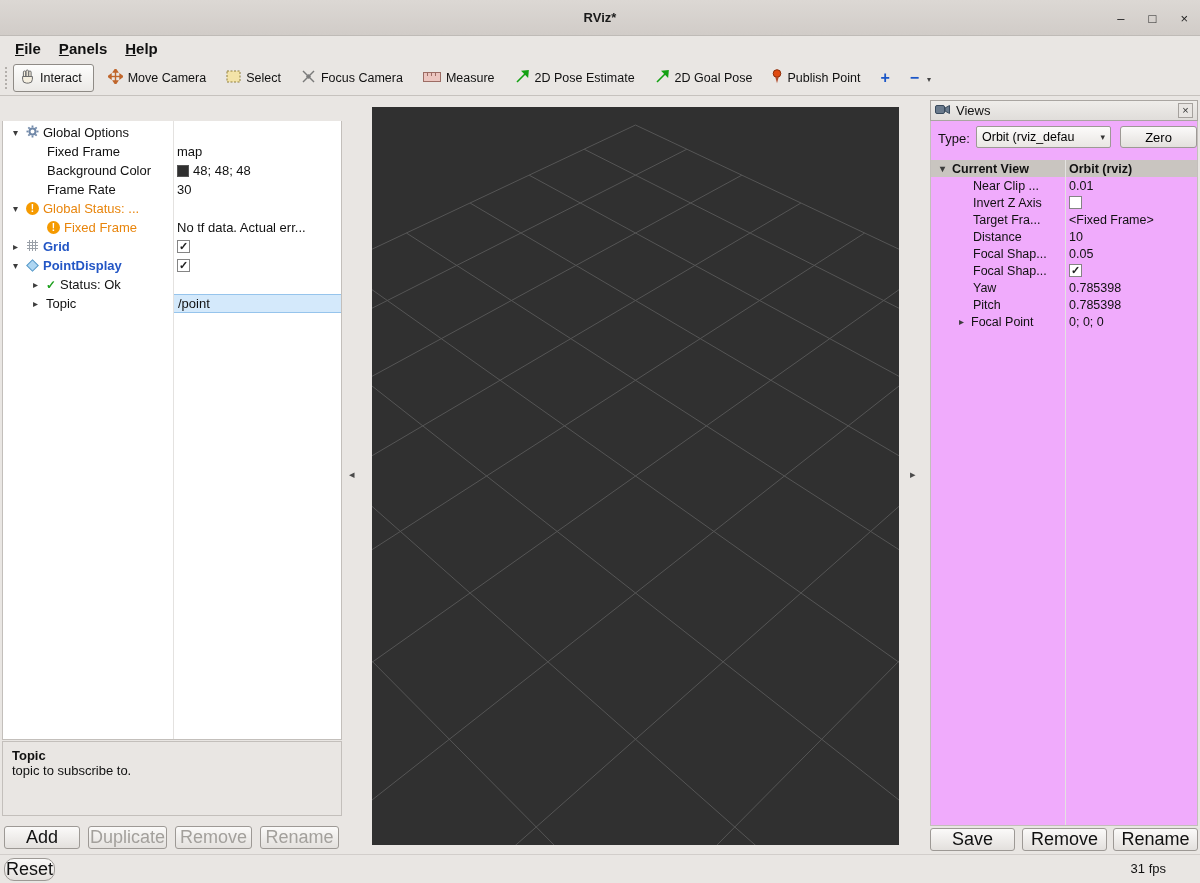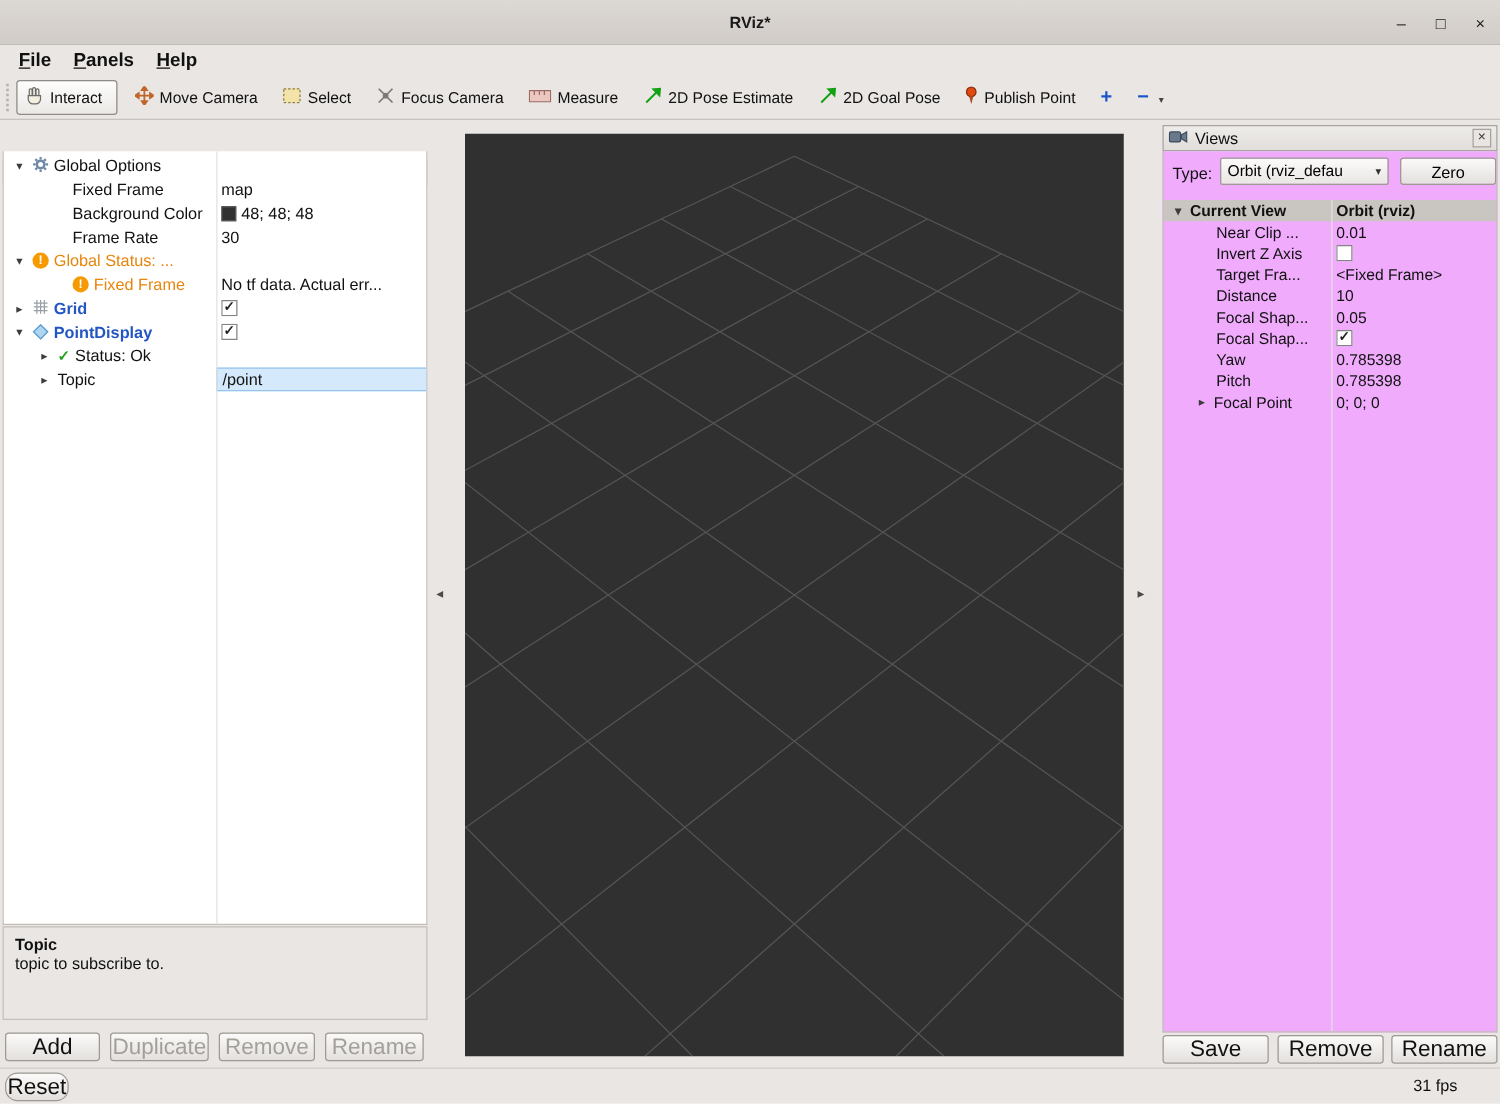--- a/index.html
+++ b/index.html
@@ -39,21 +39,21 @@
   .views-header   { left:930px; top:100px; width:268px; }
 
   .displays-body { position:absolute; left:2px; top:121px; width:340px; height:619px; background:#fff;
     border:1px solid #c3bfbb; border-top:none; overflow:hidden; padding-top:2px; }
   .displays-body::after { content:""; position:absolute; left:170px; top:0; bottom:0; width:1px; background:#e4e2e0; }
 
   
   .trow { position:relative; height:19px; display:flex; align-items:center; font-size:13px; color:#111; }
   .tname { display:flex; align-items:center; gap:4px; white-space:nowrap; }
   .ind-root { padding-left:6px; }
-  .ind-child { padding-left:55px; }
+  .ind-child { padding-left:44px; }
   .ind-child-exp { padding-left:26px; }
   .exp { width:13px; text-align:center; font-size:10px; color:#3c3c3c; }
   .tval { position:absolute; left:174px; right:2px; display:flex; align-items:center; gap:4px; white-space:nowrap; overflow:hidden; }
   .tval-selected { left:170px; width:169px; right:auto; height:19px; background:#d4e9fb; border:1px solid #96c4ec; padding-left:4px; }
   .blue { color:#2356c5; font-weight:bold; }
   .orange { color:#e8850c; }
 
   .swatch { width:12px; height:12px; border:1px solid #555; display:inline-block; }
   .cb { width:13px; height:13px; border:1px solid #848484; background:#fff; display:flex; align-items:center; justify-content:center;
     font-size:11px; font-weight:bold; color:#222; line-height:1; }

